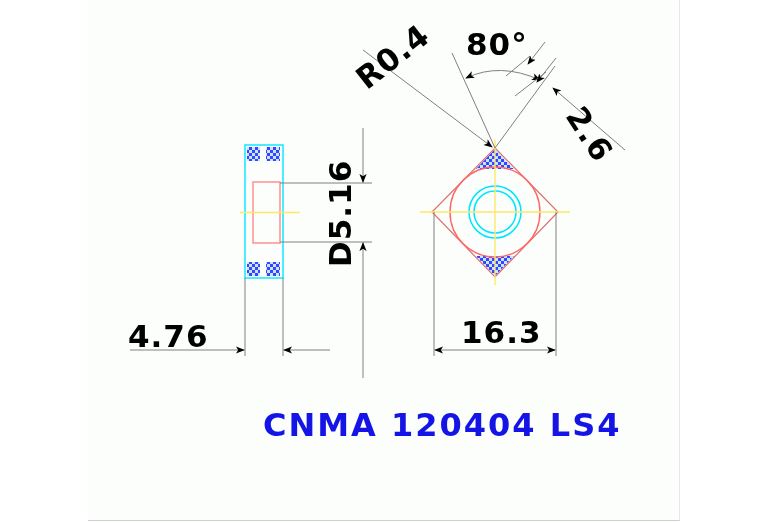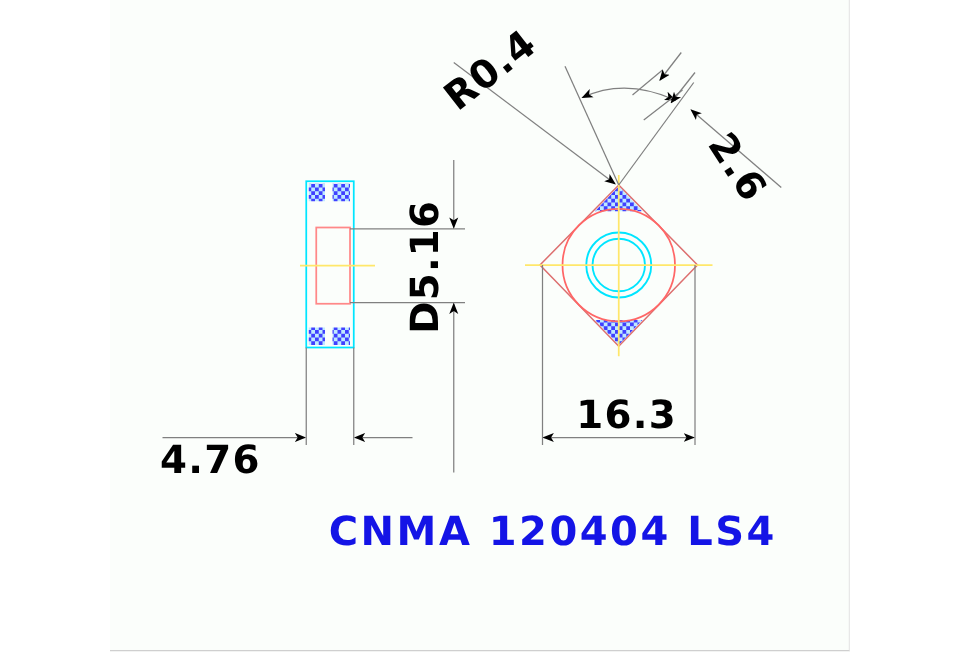--- a/index.html
+++ b/index.html
@@ -142,26 +142,27 @@
 
       <line x1="506" y1="76" x2="530" y2="56" stroke="#808080" stroke-width="1"></line>
       <line x1="515" y1="96" x2="546" y2="72" stroke="#808080" stroke-width="1"></line>
       <line x1="545" y1="42" x2="528" y2="64" stroke="#808080" stroke-width="1" marker-end="url(#arrFill)"></line>
       <line x1="556" y1="58" x2="537" y2="82" stroke="#808080" stroke-width="1" marker-end="url(#arrFill)"></line>
 
       <line x1="625" y1="150" x2="553" y2="88" stroke="#808080" stroke-width="1" marker-end="url(#arrFill)"></line>
     </g>
   </svg>
 
-  <div class="dim-text" style="left:128px; top:318px; font-size:31px;margin-top:32px;">4.76</div>
+  <div class="dim-text" style="left:128px; top:318px; font-size:31px;">4.76</div>
 
   <div class="dim-text" style="left:322px; top:267px; font-size:31px; transform:rotate(-90deg); transform-origin:left top;">D5.16</div>
 
   <div class="dim-text" style="left:461px; top:314px; font-size:31px;">16.3</div>
 
   <div class="dim-text" style="left:371px; top:60px; font-size:31px; transform:rotate(-38deg); transform-origin:left bottom;">R0.4</div>
 
+  <div class="dim-text" style="left:466px; top:26px; font-size:31px;">80°</div>
 
   <div class="dim-text" style="left:589px; top:100px; font-size:31px; transform:rotate(57deg); transform-origin:left top;">2.6</div>
 
   <div id="title-text" style="left:263px; top:406px; font-size:32px; color:#1414e6;">CNMA 120404 LS4</div>
 
 </div>
 
 </body></html>

